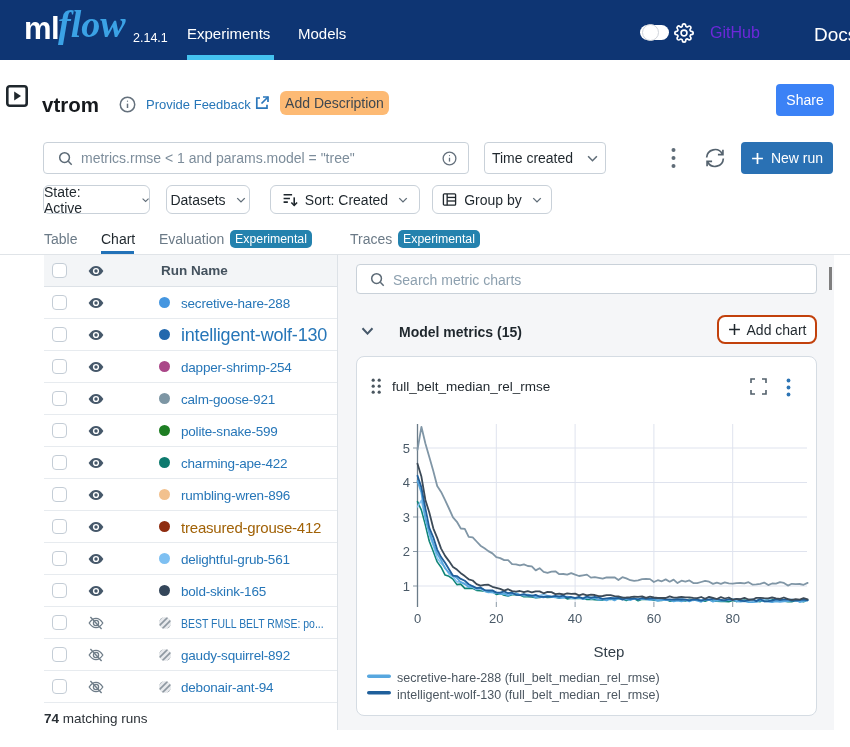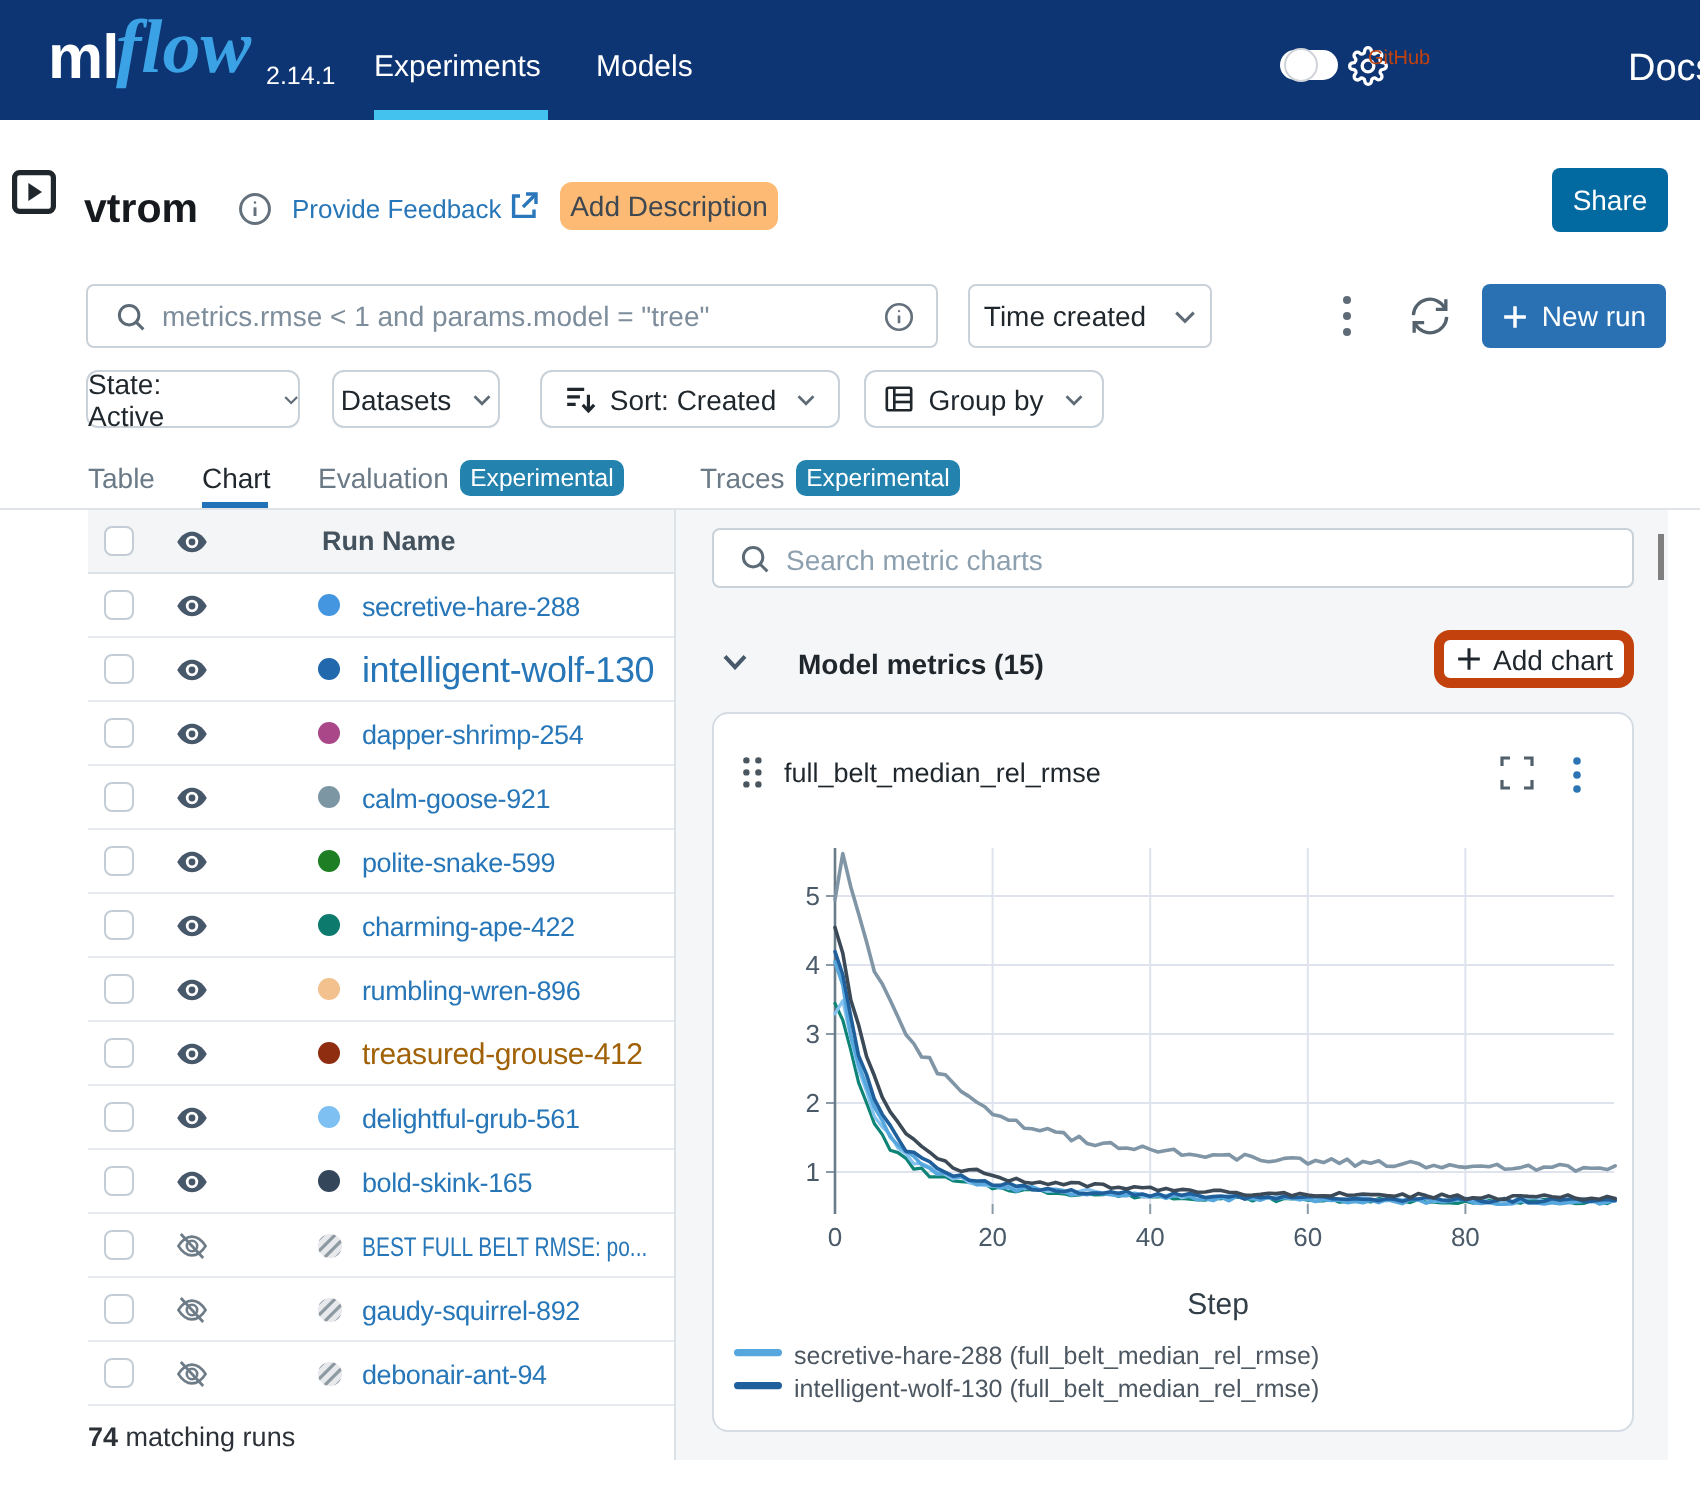--- a/index.html
+++ b/index.html
@@ -20,41 +20,41 @@
 <div class="abs" style="left:133px;top:31px;font-size:12.5px;color:#fff;">2.14.1</div>
 <div class="abs" style="left:187px;top:25px;font-size:15px;color:#fff;">Experiments</div>
 <div class="abs" style="left:187px;top:55px;width:87px;height:5px;background:#44c2ef;"></div>
 <div class="abs" style="left:298px;top:25px;font-size:15px;color:#fff;">Models</div>
 <div class="abs" style="left:640px;top:25px;width:29px;height:15px;background:#fff;border-radius:8px;"></div>
 <div class="abs" style="left:642px;top:24px;width:17px;height:17px;background:#fff;border:1px solid #d0d4da;border-radius:50%;box-sizing:border-box;"></div>
 <svg class="abs" style="left:674px;top:23px" width="20" height="20" viewBox="0 0 24 24" fill="none" stroke="#fff" stroke-width="2">
       <path d="M12 15.5A3.5 3.5 0 1 0 12 8.5a3.5 3.5 0 0 0 0 7z"></path>
       <path d="M19.4 15a1.65 1.65 0 0 0 .33 1.82l.06.06a2 2 0 1 1-2.83 2.83l-.06-.06a1.65 1.65 0 0 0-1.82-.33 1.65 1.65 0 0 0-1 1.51V21a2 2 0 1 1-4 0v-.09A1.65 1.65 0 0 0 9 19.4a1.65 1.65 0 0 0-1.82.33l-.06.06a2 2 0 1 1-2.83-2.83l.06-.06a1.65 1.65 0 0 0 .33-1.82 1.65 1.65 0 0 0-1.51-1H3a2 2 0 1 1 0-4h.09A1.65 1.65 0 0 0 4.6 9a1.65 1.65 0 0 0-.33-1.82l-.06-.06a2 2 0 1 1 2.83-2.83l.06.06a1.65 1.65 0 0 0 1.82.33H9a1.65 1.65 0 0 0 1-1.51V3a2 2 0 1 1 4 0v.09a1.65 1.65 0 0 0 1 1.51 1.65 1.65 0 0 0 1.82-.33l.06-.06a2 2 0 1 1 2.83 2.83l-.06.06a1.65 1.65 0 0 0-.33 1.82V9a1.65 1.65 0 0 0 1.51 1H21a2 2 0 1 1 0 4h-.09a1.65 1.65 0 0 0-1.51 1z"></path>
     </svg>
-<div class="abs" style="left:684px;top:24px;font-size:10px;color:#c2410c;">GitHub</div>
+<div class="abs" style="left:710px;top:24px;font-size:16px;color:#6d28d9;">GitHub</div>
 <div class="abs" style="left:814px;top:24px;font-size:19px;color:#fff;">Docs</div>
 
 <svg class="abs" style="left:6px;top:85px" width="22" height="22" viewBox="0 0 22 22">
       <rect x="1.3" y="1.3" width="19.4" height="19.4" rx="2.5" fill="none" stroke="#1f272d" stroke-width="2.6"></rect>
       <path d="M8.2 6.5L15 11L8.2 15.5Z" fill="#1f272d"></path>
     </svg>
 <div class="abs" style="left:42px;top:93px;font-size:20.5px;font-weight:700;color:#16191d;">vtrom</div>
 <svg class="abs" style="left:119px;top:96px" width="17" height="17" viewBox="0 0 16 16" fill="none" stroke="#64707c" stroke-width="1.4">
       <circle cx="8" cy="8" r="6.8"></circle>
       <line x1="8" y1="7.2" x2="8" y2="11.3"></line>
       <circle cx="8" cy="4.9" r="0.6" fill="#64707c" stroke="none"></circle>
     </svg>
 <div class="abs link" style="left:146px;top:97px;font-size:13px;">Provide Feedback</div>
 <svg class="abs" style="left:254px;top:95px" width="16" height="16" viewBox="0 0 16 16" fill="none" stroke="#2b77bb" stroke-width="1.7">
       <path d="M6 3H2.8v10.2H13V9.8"></path>
       <path d="M9 2h5v5"></path>
       <path d="M14 2L7.5 8.5"></path>
     </svg>
 <div class="abs" style="left:280px;top:91px;width:109px;height:24px;background:#fdba74;border-radius:6px;display:flex;align-items:center;justify-content:center;font-size:14px;color:#3f4850;">Add Description</div>
-<div class="abs" style="left:776px;top:84px;width:58px;height:32px;background:#0369a1;border-radius:4px;display:flex;align-items:center;justify-content:center;font-size:14px;color:#fff;">Share</div>
+<div class="abs" style="left:776px;top:84px;width:58px;height:32px;background:#3b82f6;border-radius:4px;display:flex;align-items:center;justify-content:center;font-size:14px;color:#fff;">Share</div>
 
 <div class="abs" style="left:43px;top:142px;width:426px;height:32px;border:1px solid #c9d1d9;border-radius:4px;box-sizing:border-box;background:#fff;"></div>
 <svg class="abs" style="left:58px;top:151px" width="15" height="15" viewBox="0 0 16 16" fill="none" stroke="#5c6a76" stroke-width="1.6">
       <circle cx="7" cy="7" r="5.2"></circle>
       <line x1="11" y1="11" x2="14.6" y2="14.6"></line>
     </svg>
 <div class="abs" style="left:81px;top:150px;font-size:14px;color:#7d8d9b;">metrics.rmse &lt; 1 and params.model = "tree"</div>
 <svg class="abs" style="left:442px;top:151px" width="15" height="15" viewBox="0 0 16 16" fill="none" stroke="#64707c" stroke-width="1.4">
       <circle cx="8" cy="8" r="6.8"></circle>
       <line x1="8" y1="7.2" x2="8" y2="11.3"></line>
@@ -298,21 +298,21 @@
 <div class="abs" style="left:356px;top:264px;width:461px;height:30px;border:1px solid #c9d1d9;border-radius:4px;background:#fff;box-sizing:border-box;"></div>
 <svg class="abs" style="left:370px;top:272px" width="15" height="15" viewBox="0 0 16 16" fill="none" stroke="#5c6a76" stroke-width="1.6">
       <circle cx="7" cy="7" r="5.2"></circle>
       <line x1="11" y1="11" x2="14.6" y2="14.6"></line>
     </svg>
 <div class="abs" style="left:393px;top:272px;font-size:14px;color:#8da0af;">Search metric charts</div>
 <svg class="abs" style="left:361px;top:327px" width="13" height="8" viewBox="0 0 12 8" fill="none" stroke="#46586a" stroke-width="2">
       <path d="M1 1.2L6 6.6L11 1.2"></path>
     </svg>
 <div class="abs" style="left:399px;top:324px;font-size:14px;font-weight:700;color:#1f272d;">Model metrics (15)</div>
-<div class="abs" style="left:717px;top:315px;width:100px;height:29px;border:5px solid #c2410c;border-radius:8px;background:#fff;display:flex;align-items:center;justify-content:center;font-size:14px;color:#1f272d;box-sizing:border-box;"><svg width="13" height="13" viewBox="0 0 12 12" fill="none" stroke="#1f272d" stroke-width="1.4" style="margin-right:6px">
+<div class="abs" style="left:717px;top:315px;width:100px;height:29px;border:2px solid #c2410c;border-radius:8px;background:#fff;display:flex;align-items:center;justify-content:center;font-size:14px;color:#1f272d;box-sizing:border-box;"><svg width="13" height="13" viewBox="0 0 12 12" fill="none" stroke="#1f272d" stroke-width="1.4" style="margin-right:6px">
         <path d="M6 1v10M1 6h10"></path>
       </svg>Add chart</div>
 <div class="abs" style="left:356px;top:356px;width:461px;height:360px;background:#fff;border:1px solid #d5dce3;border-radius:8px;box-sizing:border-box;"></div>
 <svg class="abs" style="left:371px;top:378px" width="11" height="17" viewBox="0 0 11 17">
       <circle cx="2.2" cy="2.2" r="1.6" fill="#4a565f"></circle>
       <circle cx="2.2" cy="8.2" r="1.6" fill="#4a565f"></circle>
       <circle cx="2.2" cy="14.2" r="1.6" fill="#4a565f"></circle>
       <circle cx="8.2" cy="2.2" r="1.6" fill="#4a565f"></circle>
       <circle cx="8.2" cy="8.2" r="1.6" fill="#4a565f"></circle>
       <circle cx="8.2" cy="14.2" r="1.6" fill="#4a565f"></circle>

